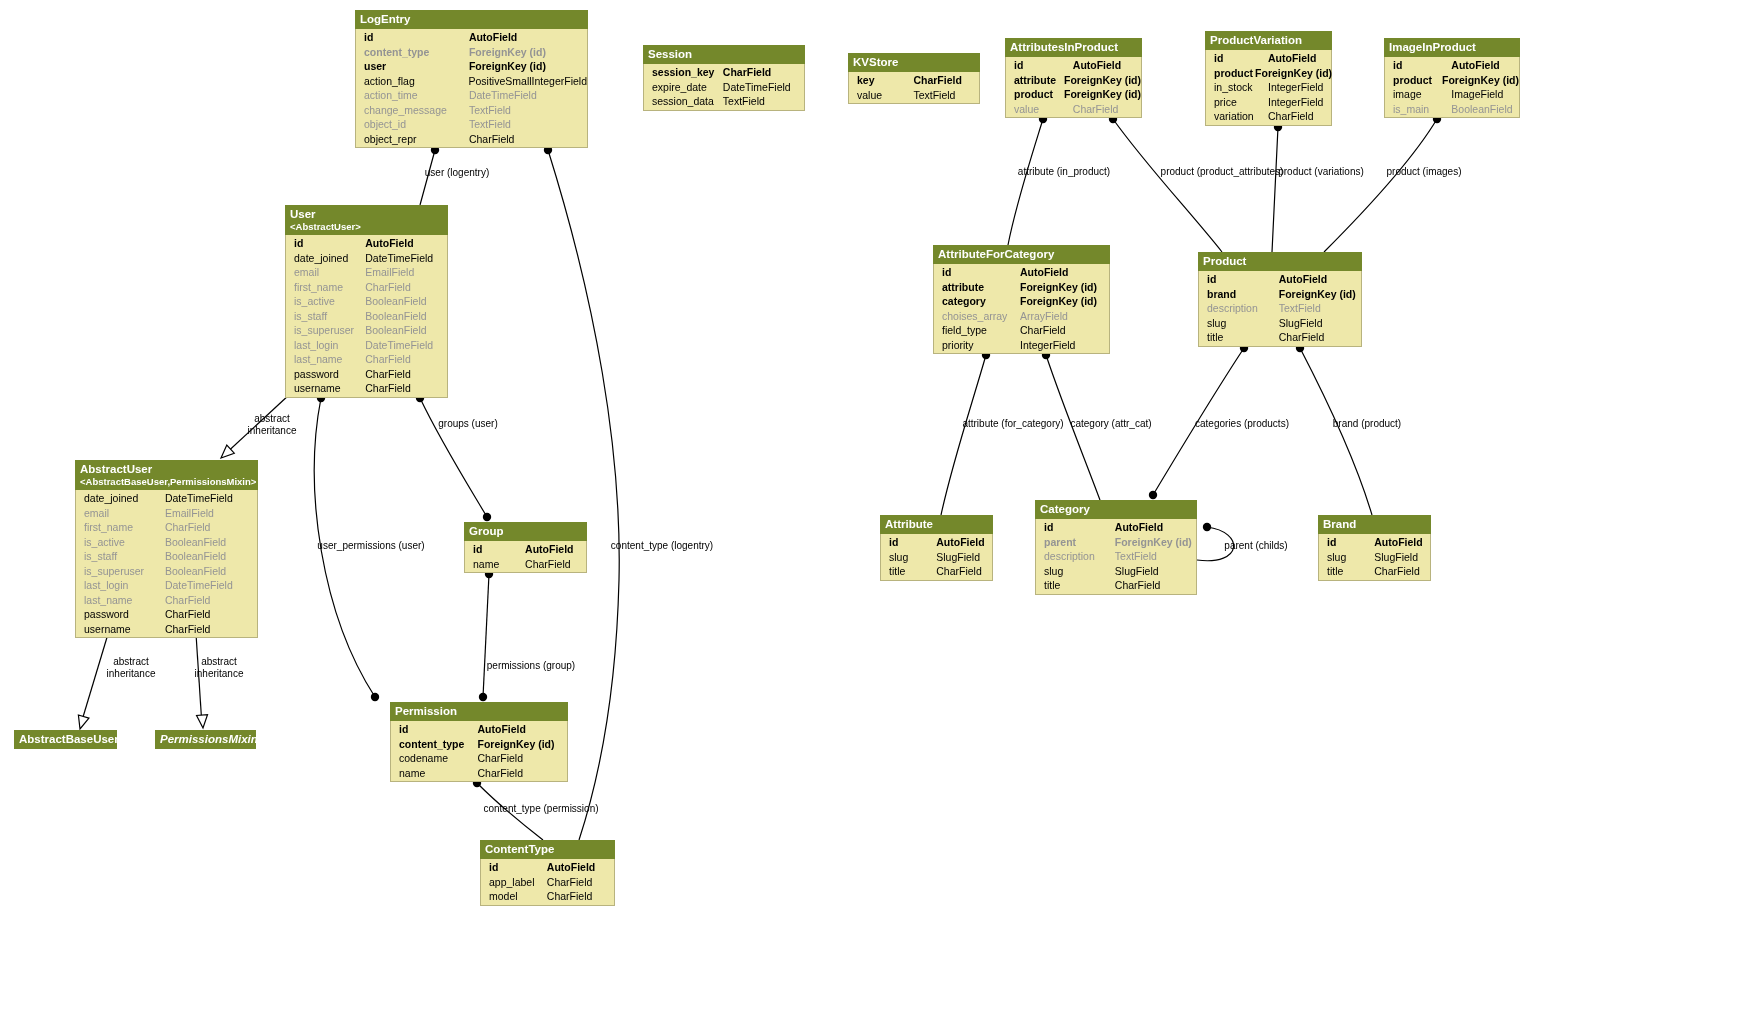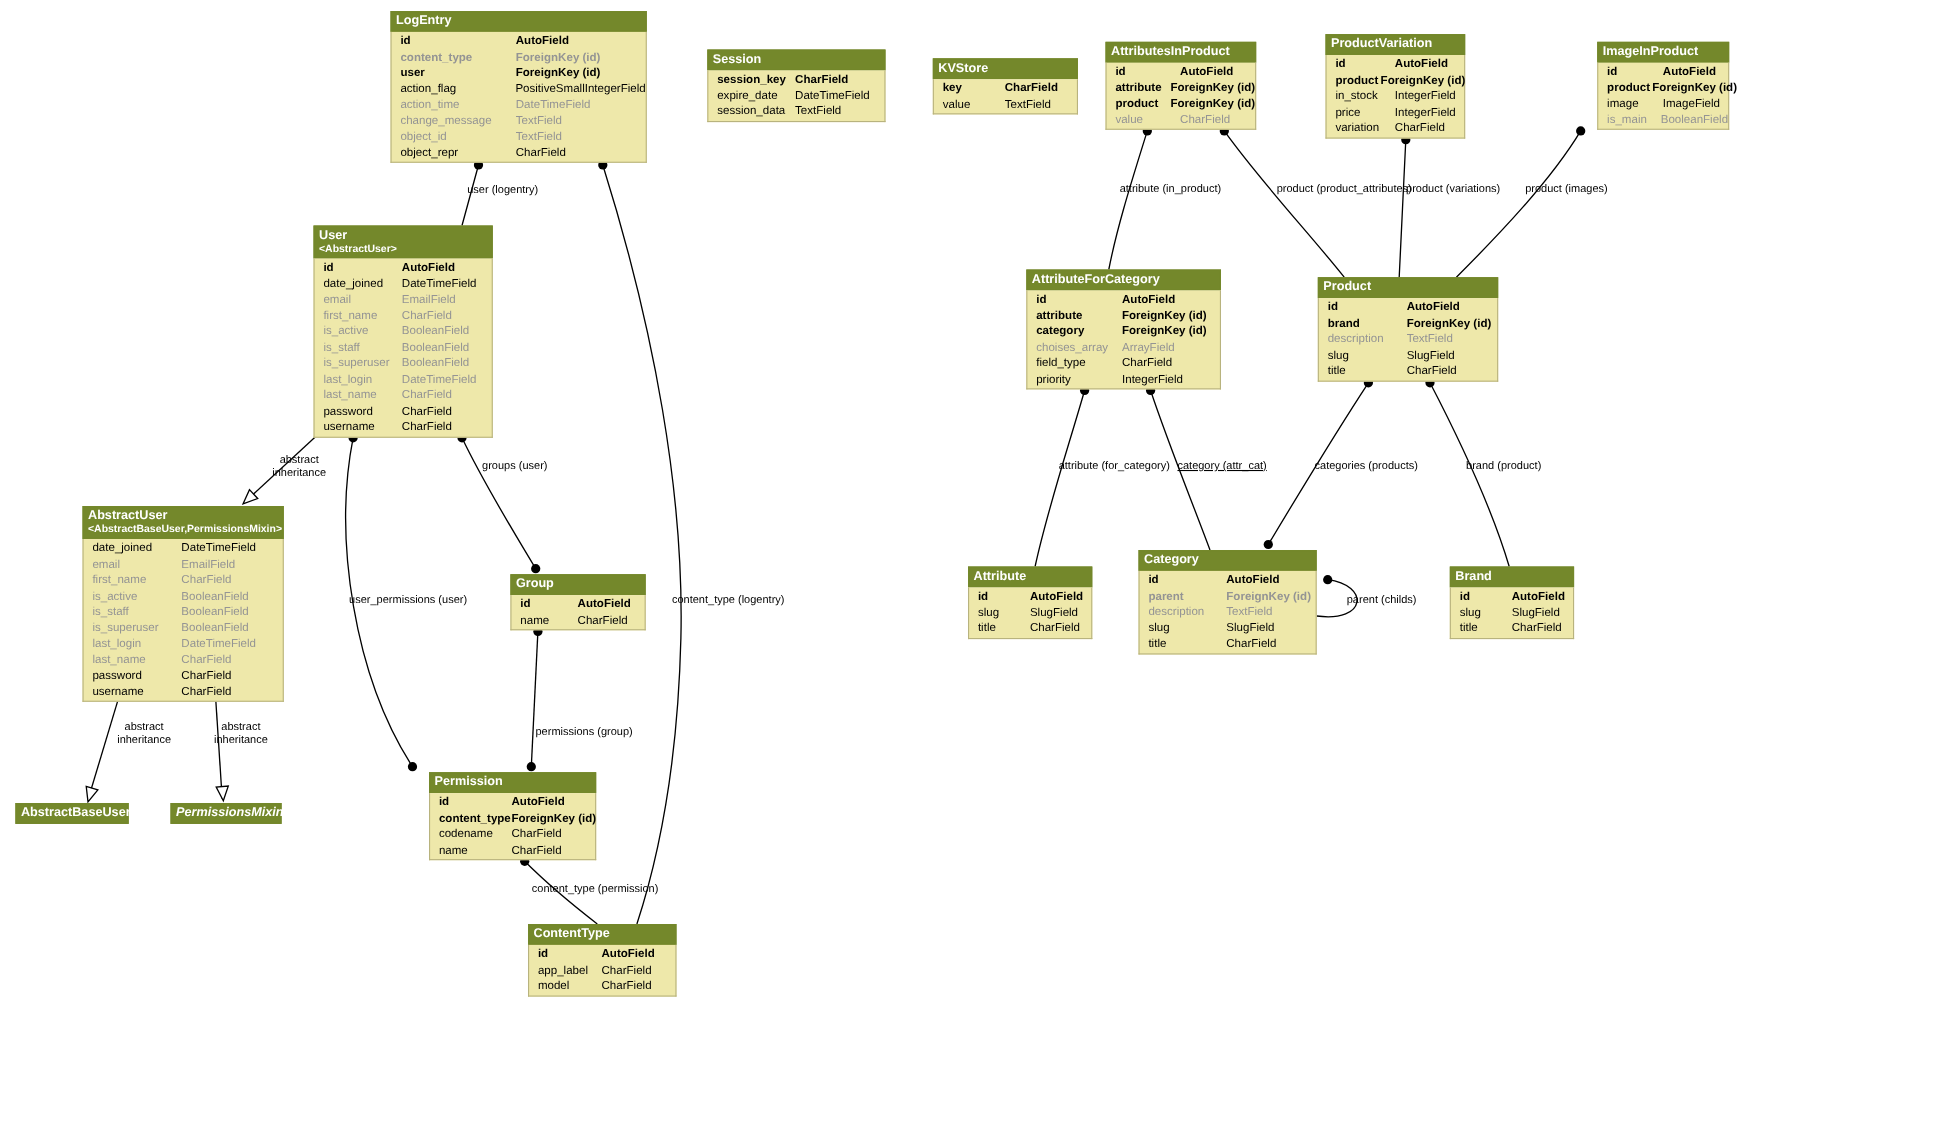--- a/index.html
+++ b/index.html
@@ -192,21 +192,21 @@
           <div class="field-row">
             <span class="field-name">price</span>
             <span class="field-type">IntegerField</span>
           </div>
           <div class="field-row">
             <span class="field-name">variation</span>
             <span class="field-type">CharField</span>
           </div>
         </div>
       </div>
-      <div class="entity" style="left: 1452px; top: 38px; width: 120px;">
+      <div class="entity" style="left: 1384px; top: 38px; width: 136px;">
         <div class="entity-header">
           <div class="entity-title">ImageInProduct</div>
         </div>
         <div class="entity-body">
           <div class="field-row bold">
             <span class="field-name">id</span>
             <span class="field-type">AutoField</span>
           </div>
           <div class="field-row bold">
             <span class="field-name">product</span>
@@ -463,21 +463,21 @@
       <div class="entity" style="left: 14px; top: 730px; width: 103px;">
         <div class="entity-header">
           <div class="entity-title">AbstractBaseUser</div>
         </div>
       </div>
       <div class="entity" style="left: 155px; top: 730px; width: 101px; font-style: italic;">
         <div class="entity-header">
           <div class="entity-title">PermissionsMixin</div>
         </div>
       </div>
-      <div class="entity" style="left: 390px; top: 702px; width: 152px;">
+      <div class="entity" style="left: 390px; top: 702px; width: 178px;">
         <div class="entity-header">
           <div class="entity-title">Permission</div>
         </div>
         <div class="entity-body">
           <div class="field-row bold">
             <span class="field-name">id</span>
             <span class="field-type">AutoField</span>
           </div>
           <div class="field-row bold">
             <span class="field-name">content_type</span>
@@ -523,17 +523,17 @@
     <div class="edge-label" style="left: 541px; top: 809px;">content_type (permission)</div>
     <div class="edge-label" style="left: 131px; top: 667px;">abstract
 inheritance</div>
     <div class="edge-label" style="left: 219px; top: 667px;">abstract
 inheritance</div>
     <div class="edge-label" style="left: 1064px; top: 172px;">attribute (in_product)</div>
     <div class="edge-label" style="left: 1222px; top: 172px;">product (product_attributes)</div>
     <div class="edge-label" style="left: 1321px; top: 172px;">product (variations)</div>
     <div class="edge-label" style="left: 1424px; top: 172px;">product (images)</div>
     <div class="edge-label" style="left: 1013px; top: 424px;">attribute (for_category)</div>
-    <div class="edge-label" style="left: 1111px; top: 424px; text-decoration: underline;">category (attr_cat)</div>
+    <div class="edge-label" style="left: 1111px; top: 424px;">category (attr_cat)</div>
     <div class="edge-label" style="left: 1242px; top: 424px;">categories (products)</div>
     <div class="edge-label" style="left: 1367px; top: 424px;">brand (product)</div>
     <div class="edge-label" style="left: 1256px; top: 546px;">parent (childs)</div>
   </div>
 
 </body></html>

